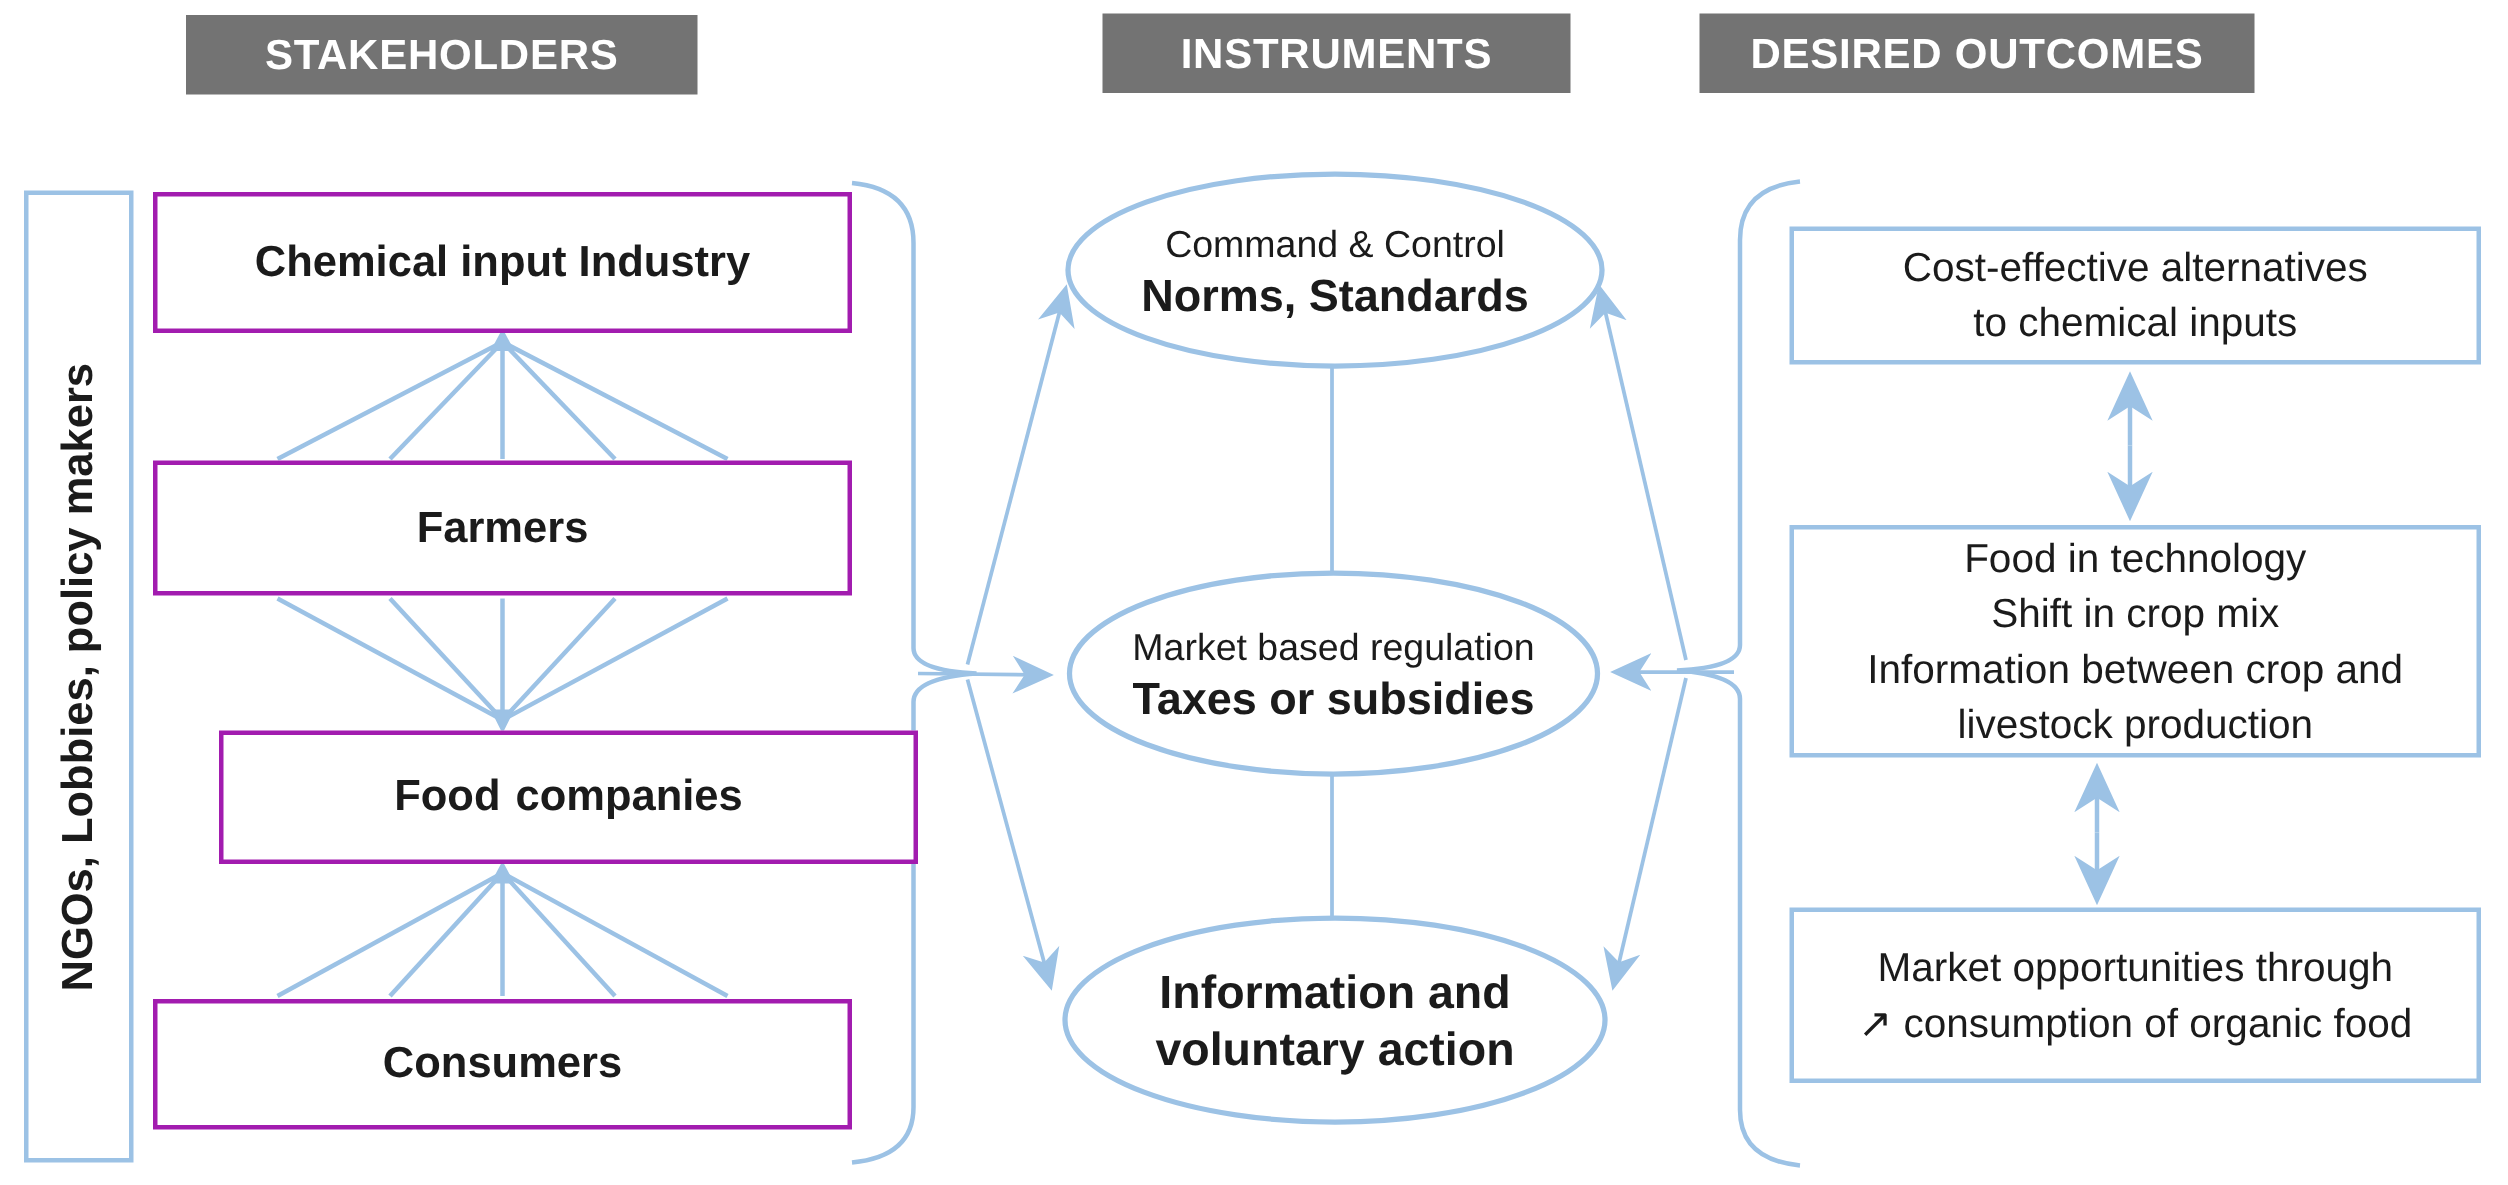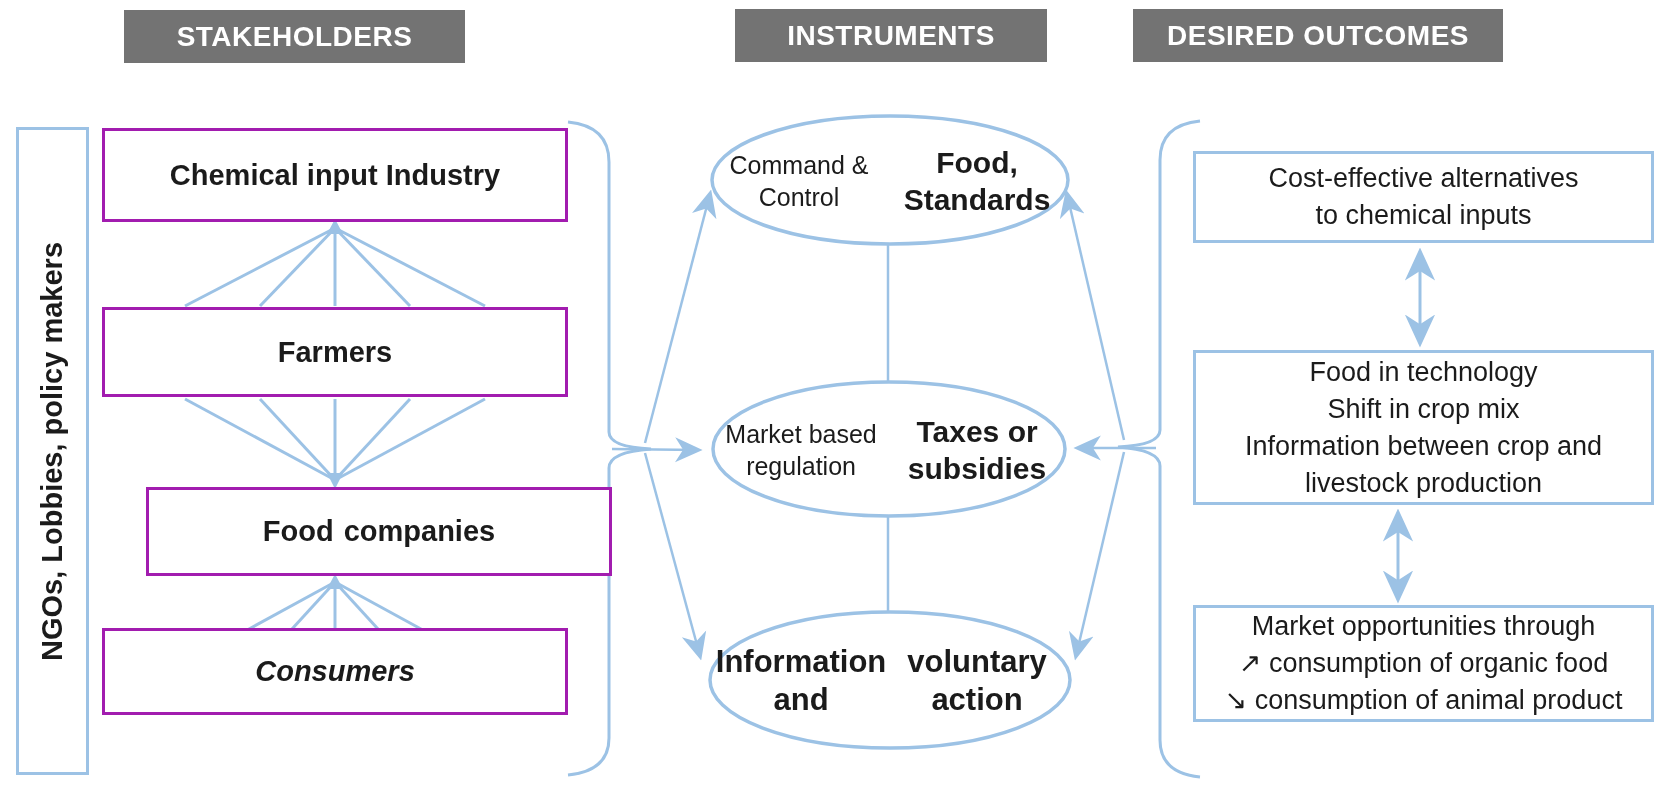--- a/index.html
+++ b/index.html
@@ -52,21 +52,21 @@
     background:#ffffff;
     border:3px solid #9CC2E5;
     box-sizing:border-box;
     display:flex;flex-direction:column;align-items:center;justify-content:center;
     font-size:27px;
     text-align:center;
   }
   .obox div{line-height:37px;}
   .etext{
     position:absolute;
-    display:flex;flex-direction:row;align-items:center;justify-content:center;
+    display:flex;flex-direction:column;align-items:center;justify-content:center;
     text-align:center;
   }
   .etext .sub{font-size:25px;line-height:32px;}
   .etext .main{font-size:30px;font-weight:bold;line-height:37px;}
   .etext .mainline{font-size:31px;font-weight:bold;line-height:38px;}
   svg{display:block;}
 </style>
 </head>
 <body>
 
@@ -153,27 +153,27 @@
     <span>Chemical input Industry</span>
   </div>
   <div class="sbox" style="top:307px;height:90px;">
     <span>Farmers</span>
   </div>
   <div class="sbox" style="top:487px;height:89px;margin-left:44px;">
     <span class="light">Food</span>
     <span style="width:10px;"></span>
     <span>companies</span>
   </div>
-  <div class="sbox" style="top:628px;height:87px;font-style:italic;">
+  <div class="sbox" style="top:666px;height:87px;">
     <span>Consumers</span>
   </div>
 
   <div class="etext" style="left:712px;top:140px;width:356px;height:82px;">
     <div class="sub">Command &amp; Control</div>
-    <div class="main">Food, Standards</div>
+    <div class="main">Norms, Standards</div>
   </div>
   <div class="etext" style="left:713px;top:410px;width:352px;height:80px;">
     <div class="sub">Market based regulation</div>
     <div class="main">Taxes or subsidies</div>
   </div>
   <div class="etext" style="left:714px;top:640px;width:352px;height:82px;">
     <div class="mainline">Information and</div>
     <div class="mainline">voluntary action</div>
   </div>
 
@@ -183,16 +183,15 @@
   </div>
   <div class="obox" style="top:350px;height:155px;">
     <div>Food in technology</div>
     <div>Shift in crop mix</div>
     <div>Information between crop and</div>
     <div>livestock production</div>
   </div>
   <div class="obox" style="top:605px;height:117px;">
     <div>Market opportunities through</div>
     <div>↗ consumption of organic food</div>
-    <div>↘ consumption of animal product</div>
   </div>
 
 </div>
 
 </body></html>

